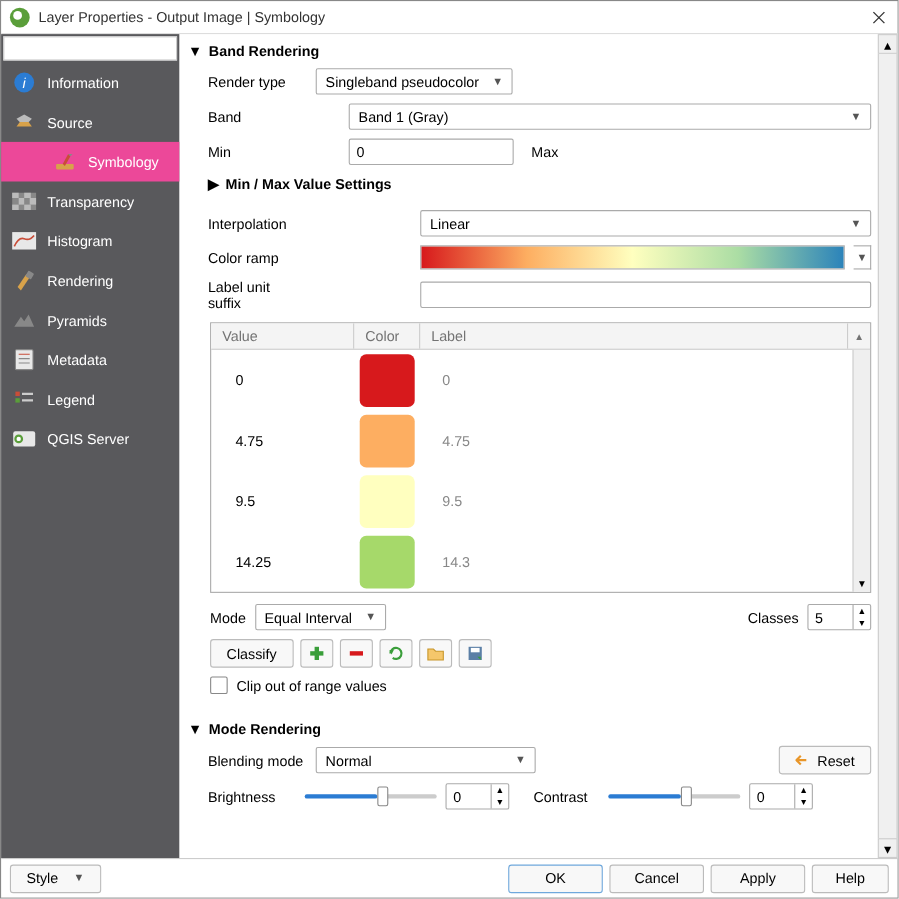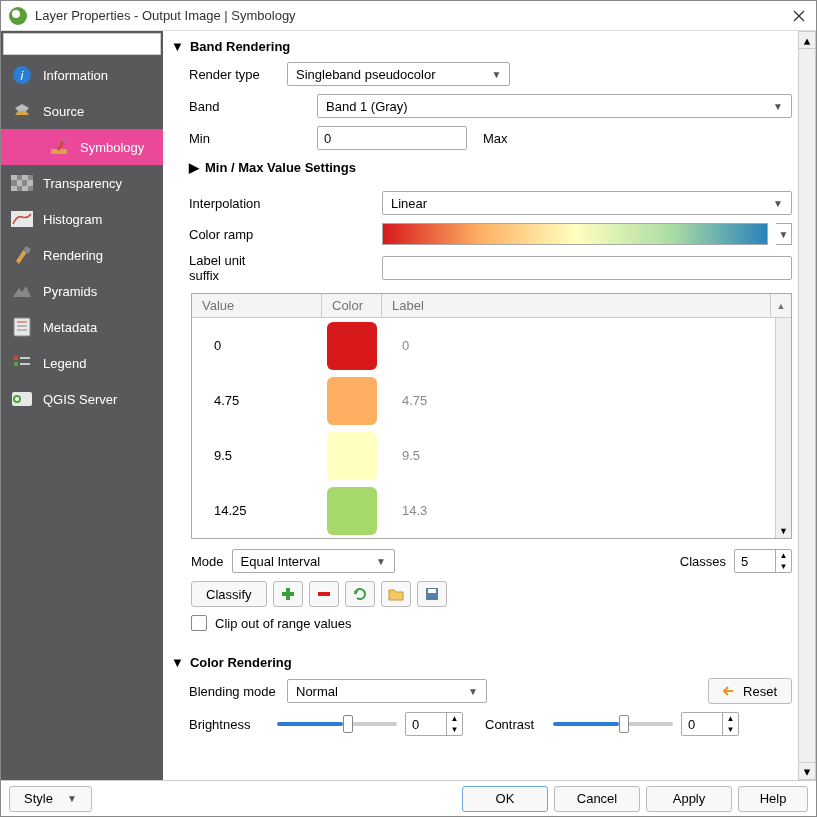--- a/index.html
+++ b/index.html
@@ -22,21 +22,21 @@
   .nav-label { color:#fff; }
   .main { flex:1; display:flex; min-height:0; }
   .content { flex:1; overflow:auto; padding:4px 6px 0 6px; }
   .outer-scroll { width:18px; display:flex; flex-direction:column; }
   .scroll-arrow { height:18px; display:flex; align-items:center; justify-content:center; background:#f0f0f0; border:1px solid #ccc; }
   .scroll-track { flex:1; background:#f0f0f0; border-left:1px solid #ccc; border-right:1px solid #ccc; }
   .section-header { display:flex; align-items:center; gap:6px; font-weight:bold; padding:4px 2px; }
   .row { display:flex; align-items:center; padding:4px 0 4px 20px; gap:8px; }
   .row-label { width:120px; }
   .row-label.short { width:90px; }
-  .select { display:inline-flex; align-items:center; justify-content:space-between; border:1px solid #aaa; background:#fff; height:24px; padding:0 8px; border-radius:2px; cursor:default;gap:44px; }
+  .select { display:inline-flex; align-items:center; justify-content:space-between; border:1px solid #aaa; background:#fff; height:24px; padding:0 8px; border-radius:2px; cursor:default; }
   .select .arrow { margin-left:12px; font-size:10px; color:#555; }
   .input { display:inline-flex; align-items:center; border:1px solid #aaa; background:#fff; height:24px; padding:0 6px; border-radius:2px; }
   .input span { color:#000; }
   .subsection { display:flex; align-items:center; gap:6px; font-weight:bold; padding:6px 0 6px 20px; }
   .colorramp { flex:1; height:22px; border:1px solid #aaa; background:linear-gradient(to right,#d7191c 0%,#fdae61 25%,#ffffbf 50%,#abdda4 75%,#2b83ba 100%); }
   .ramp-arrow { width:16px; height:22px; border:1px solid #aaa; border-left:none; display:flex; align-items:center; justify-content:center; font-size:10px; color:#555; }
   .table-wrap { margin:6px 0 6px 22px; border:1px solid #aaa; }
   .table-head { display:flex; background:#f4f4f4; border-bottom:1px solid #ccc; }
   .th { padding:4px 10px; border-right:1px solid #ccc; font-weight:normal; color:#737373; }
   .th.value { width:130px; }
@@ -343,21 +343,21 @@
             </div>
         </div>
 
         <div class="row" style="padding-left:22px">
           <div class="checkbox"></div>
           <span>Clip out of range values</span>
         </div>
 
         <div class="section-header" style="margin-top:16px">
           <span>▼</span>
-          <span>Color Rendering</span>
+          <span>Mode Rendering</span>
         </div>
         <div class="row">
           <span class="row-label short">Blending mode</span>
           <div class="select" style="width:200px">
             <span>Normal</span>
               <span class="arrow">▼</span>
           </div>
           <div style="flex:1"></div>
           <div class="btn">
             <svg width="14" height="14" viewBox="0 0 14 14" style="margin-right:6px">

